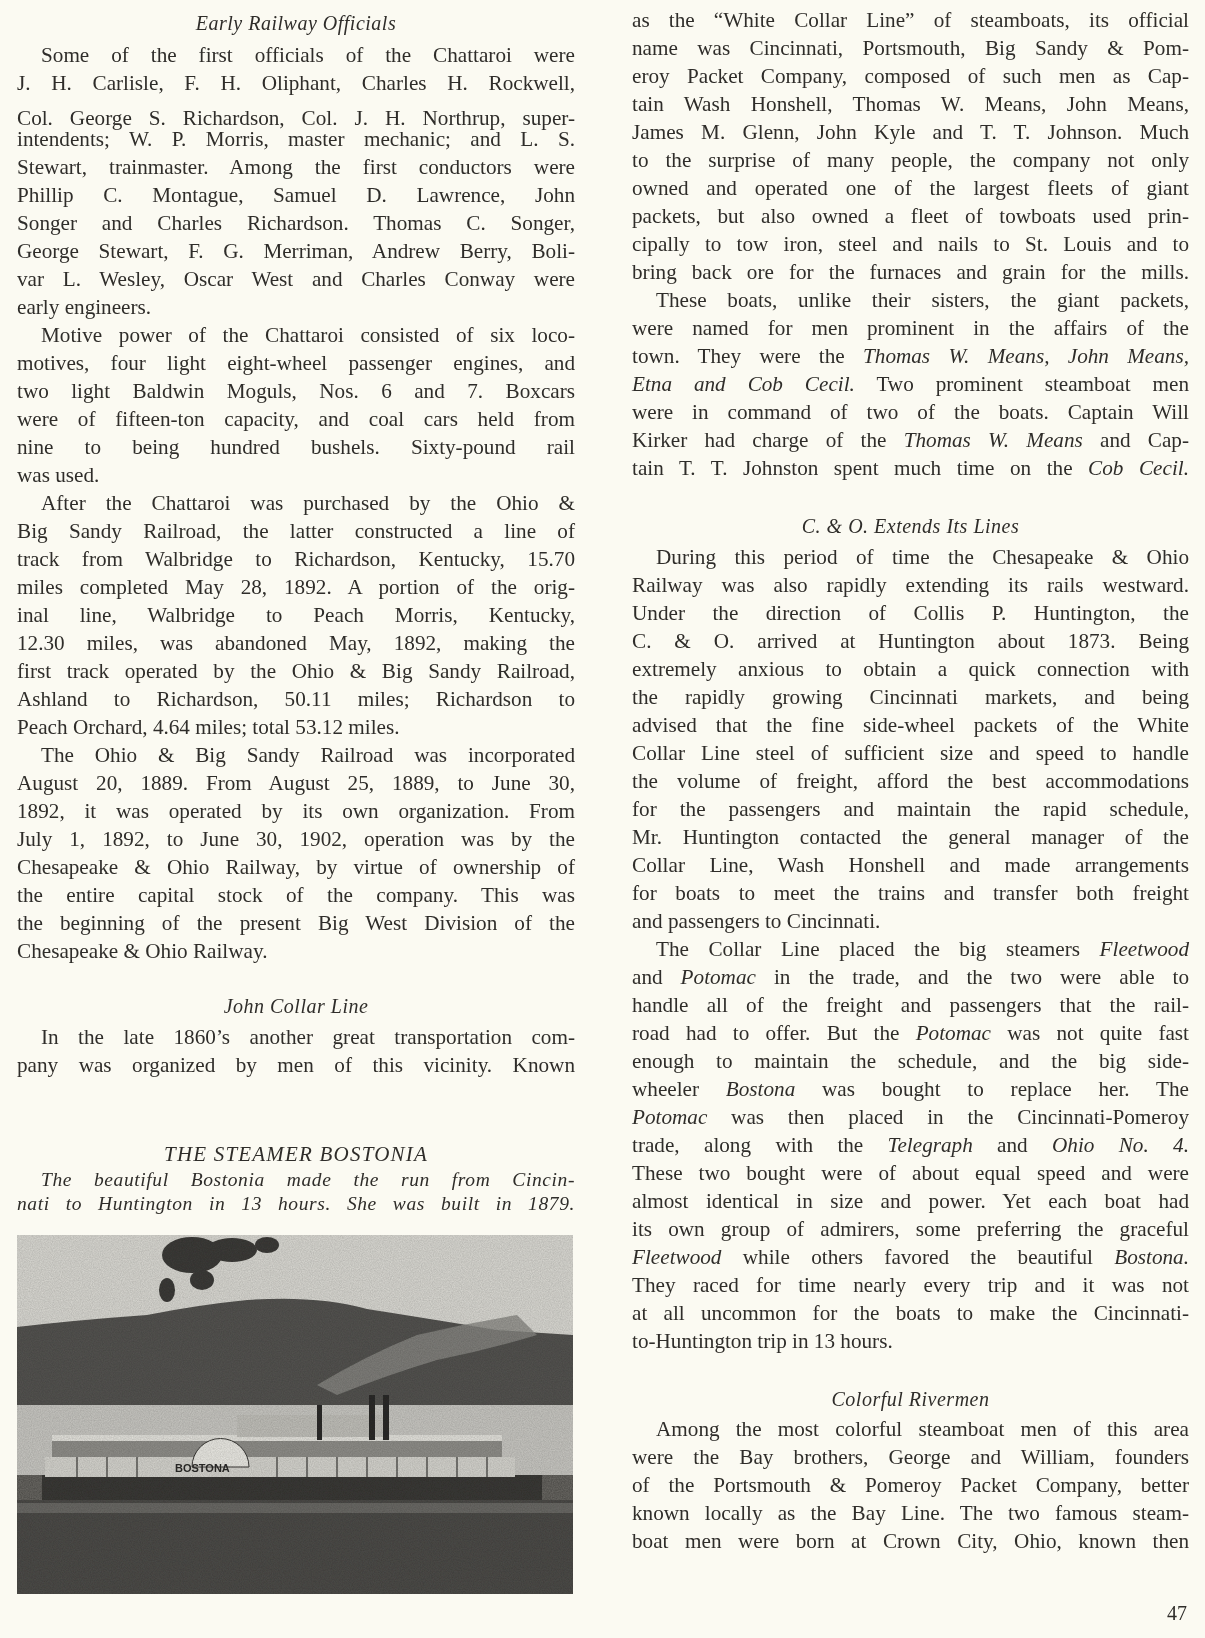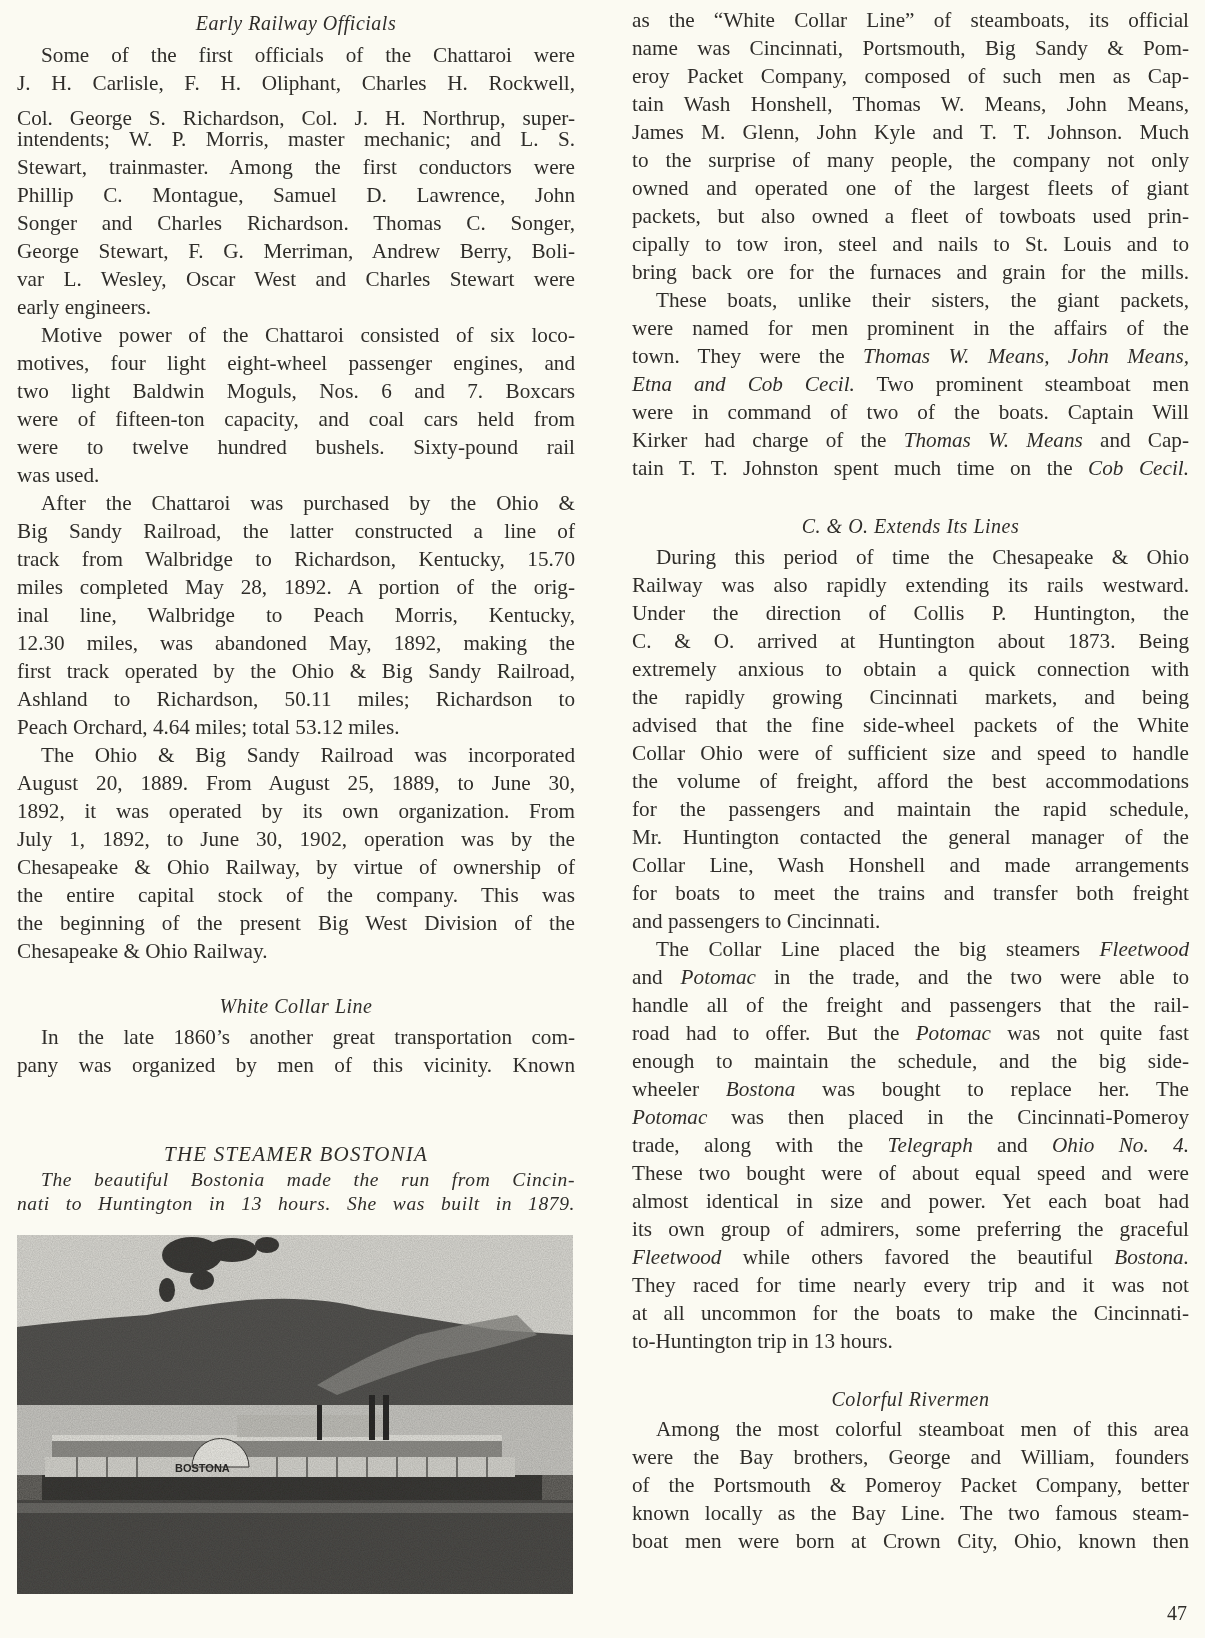--- a/index.html
+++ b/index.html
@@ -56,30 +56,30 @@
 
   <div>
     <div class="line indent" style="top:41px">Some of the first officials of the Chattaroi were</div>
     <div class="line" style="top:69px">J. H. Carlisle, F. H. Oliphant, Charles H. Rockwell,</div>
     <div class="line" style="top:104px">Col. George S. Richardson, Col. J. H. Northrup, super-</div>
     <div class="line" style="top:125px">intendents; W. P. Morris, master mechanic; and L. S.</div>
     <div class="line" style="top:153px">Stewart, trainmaster.  Among the first conductors were</div>
     <div class="line" style="top:181px">Phillip C. Montague, Samuel D. Lawrence, John</div>
     <div class="line" style="top:209px">Songer and Charles Richardson.  Thomas C. Songer,</div>
     <div class="line" style="top:237px">George Stewart, F. G. Merriman, Andrew Berry, Boli-</div>
-    <div class="line" style="top:265px">var L. Wesley, Oscar West and Charles Stewart were</div>
+    <div class="line" style="top:265px">var L. Wesley, Oscar West and Charles Conway were</div>
     <div class="line last" style="top:293px">early engineers.</div>
   </div>
 
   <div>
     <div class="line indent" style="top:321px">Motive power of the Chattaroi consisted of six loco-</div>
     <div class="line" style="top:349px">motives, four light eight-wheel passenger engines, and</div>
     <div class="line" style="top:377px">two light Baldwin Moguls, Nos. 6 and 7.  Boxcars</div>
     <div class="line" style="top:405px">were of fifteen-ton capacity, and coal cars held from</div>
-    <div class="line" style="top:433px">were to twelve hundred bushels.  Sixty-pound rail</div>
+    <div class="line" style="top:433px">nine to being hundred bushels.  Sixty-pound rail</div>
     <div class="line last" style="top:461px">was used.</div>
   </div>
 
   <div>
     <div class="line indent" style="top:489px">After the Chattaroi was purchased by the Ohio &amp;</div>
     <div class="line" style="top:517px">Big Sandy Railroad, the latter constructed a line of</div>
     <div class="line" style="top:545px">track from Walbridge to Richardson, Kentucky, 15.70</div>
     <div class="line" style="top:573px">miles completed May 28, 1892.  A portion of the orig-</div>
     <div class="line" style="top:601px">inal line, Walbridge to Peach Morris, Kentucky,</div>
     <div class="line" style="top:629px">12.30 miles, was abandoned May, 1892, making the</div>
@@ -92,21 +92,21 @@
     <div class="line indent" style="top:741px">The Ohio &amp; Big Sandy Railroad was incorporated</div>
     <div class="line" style="top:769px">August 20, 1889.  From August 25, 1889, to June 30,</div>
     <div class="line" style="top:797px">1892, it was operated by its own organization.  From</div>
     <div class="line" style="top:825px">July 1, 1892, to June 30, 1902, operation was by the</div>
     <div class="line" style="top:853px">Chesapeake &amp; Ohio Railway, by virtue of ownership of</div>
     <div class="line" style="top:881px">the entire capital stock of the company.  This was</div>
     <div class="line" style="top:909px">the beginning of the present Big West Division of the</div>
     <div class="line last" style="top:937px">Chesapeake &amp; Ohio Railway.</div>
   </div>
 
-  <div class="head" style="top:992px">White Collar Line</div>
+  <div class="head" style="top:992px">John Collar Line</div>
   <div>
     <div class="line indent" style="top:1023px">In the late 1860’s another great transportation com-</div>
     <div class="line" style="top:1051px">pany was organized by men of this vicinity.  Known</div>
   </div>
 
   <div>
     <div class="cap-title" style="top:1140px">THE STEAMER BOSTONIA</div>
     <div class="cap-line indent" style="top:1168px">The beautiful Bostonia made the run from Cincin-</div>
     <div class="cap-line" style="top:1192px">nati to Huntington in 13 hours.  She was built in 1879.</div>
   </div>
@@ -197,21 +197,21 @@
 
   <div class="head" style="top:512px">C. &amp; O. Extends Its Lines</div>
   <div>
     <div class="line indent" style="top:543px">During this period of time the Chesapeake &amp; Ohio</div>
     <div class="line" style="top:571px">Railway was also rapidly extending its rails westward.</div>
     <div class="line" style="top:599px">Under the direction of Collis P. Huntington, the</div>
     <div class="line" style="top:627px">C. &amp; O. arrived at Huntington about 1873.  Being</div>
     <div class="line" style="top:655px">extremely anxious to obtain a quick connection with</div>
     <div class="line" style="top:683px">the rapidly growing Cincinnati markets, and being</div>
     <div class="line" style="top:711px">advised that the fine side-wheel packets of the White</div>
-    <div class="line" style="top:739px">Collar Ohio were of sufficient size and speed to handle</div>
+    <div class="line" style="top:739px">Collar Line steel of sufficient size and speed to handle</div>
     <div class="line" style="top:767px">the volume of freight, afford the best accommodations</div>
     <div class="line" style="top:795px">for the passengers and maintain the rapid schedule,</div>
     <div class="line" style="top:823px">Mr. Huntington contacted the general manager of the</div>
     <div class="line" style="top:851px">Collar Line, Wash Honshell and made arrangements</div>
     <div class="line" style="top:879px">for boats to meet the trains and transfer both freight</div>
     <div class="line last" style="top:907px">and passengers to Cincinnati.</div>
   </div>
 
   <div>
     <div class="line indent" style="top:935px">The Collar Line placed the big steamers <i>Fleetwood</i></div>

